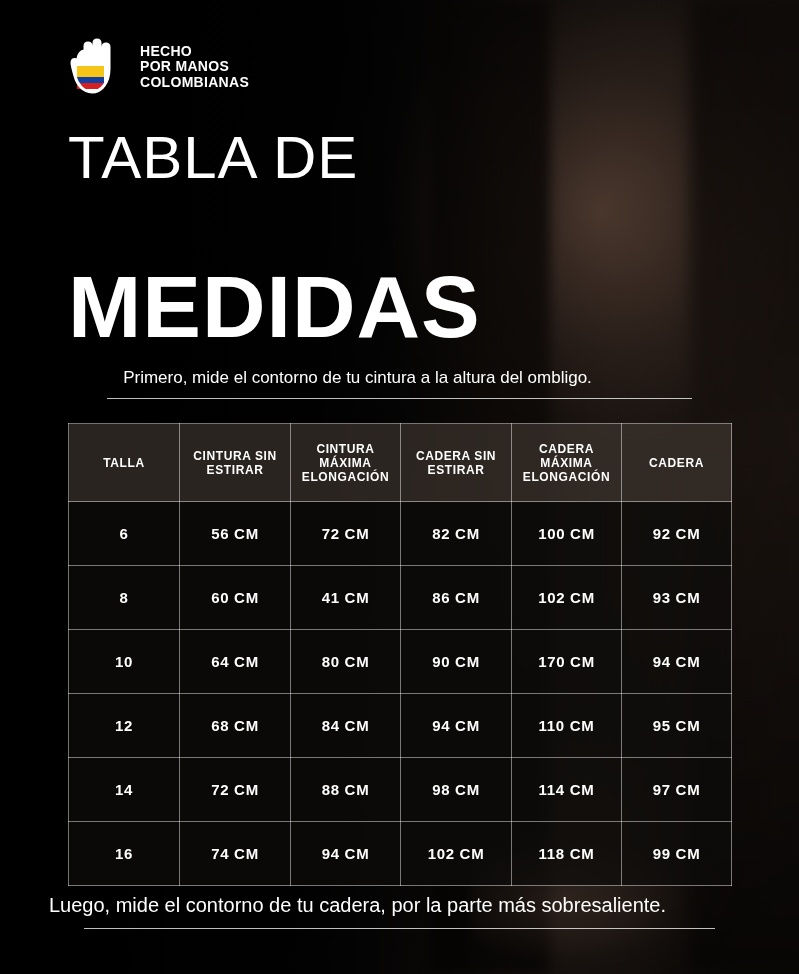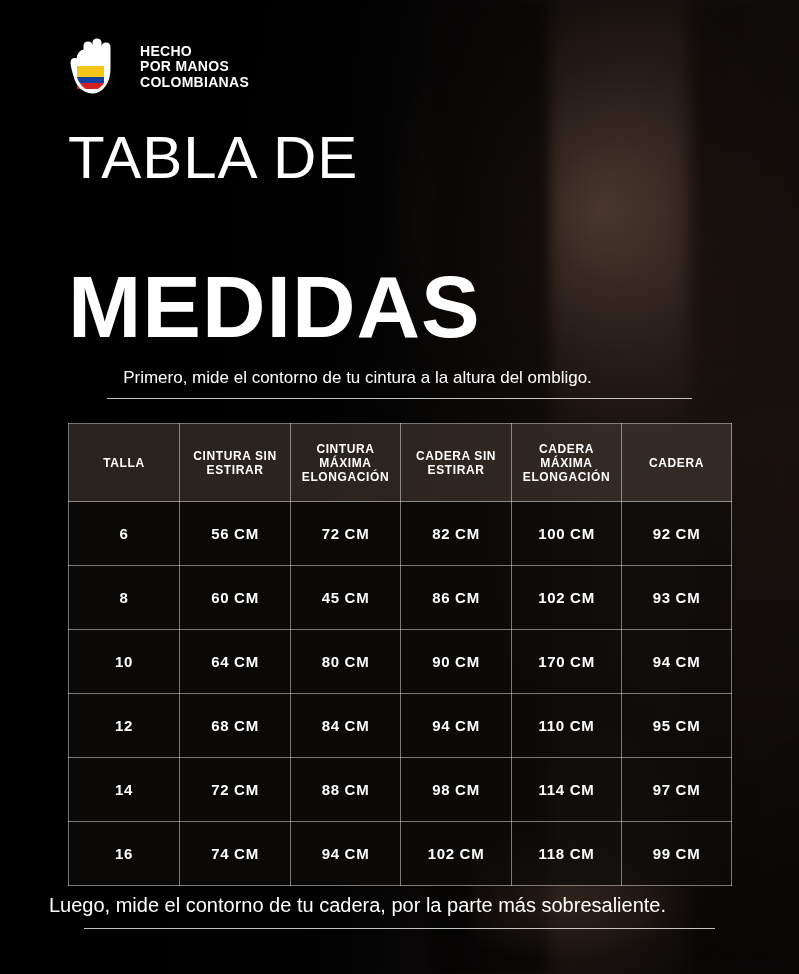--- a/index.html
+++ b/index.html
@@ -222,21 +222,21 @@
             <td>6</td>
             <td>56 CM</td>
             <td>72 CM</td>
             <td>82 CM</td>
             <td>100 CM</td>
             <td>92 CM</td>
           </tr>
           <tr>
             <td>8</td>
             <td>60 CM</td>
-            <td>45 CM</td>
+            <td>41 CM</td>
             <td>86 CM</td>
             <td>102 CM</td>
             <td>93 CM</td>
           </tr>
           <tr>
             <td>10</td>
             <td>64 CM</td>
             <td>80 CM</td>
             <td>90 CM</td>
             <td>170 CM</td>

